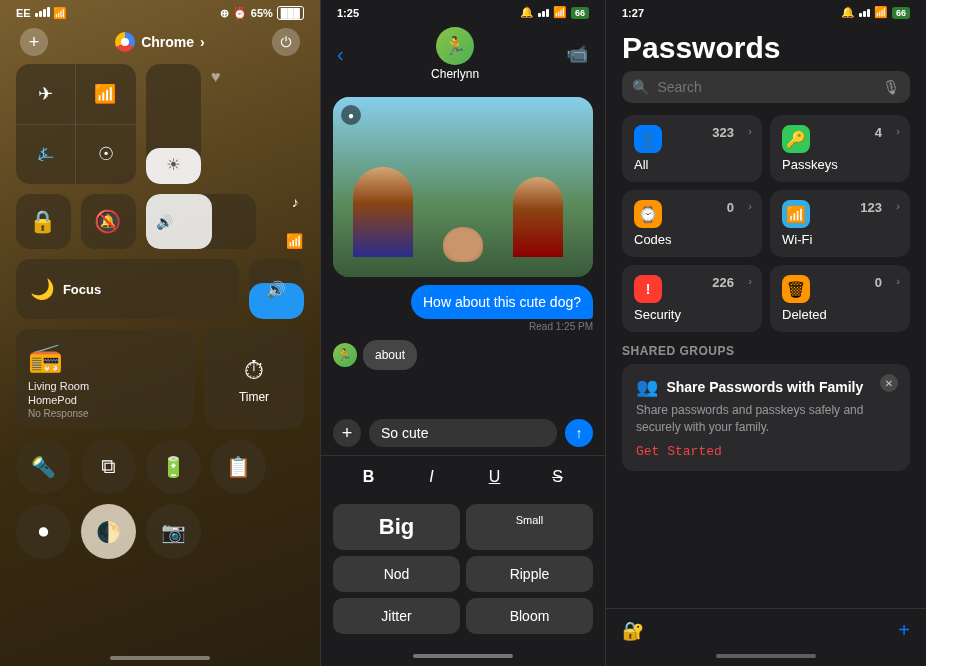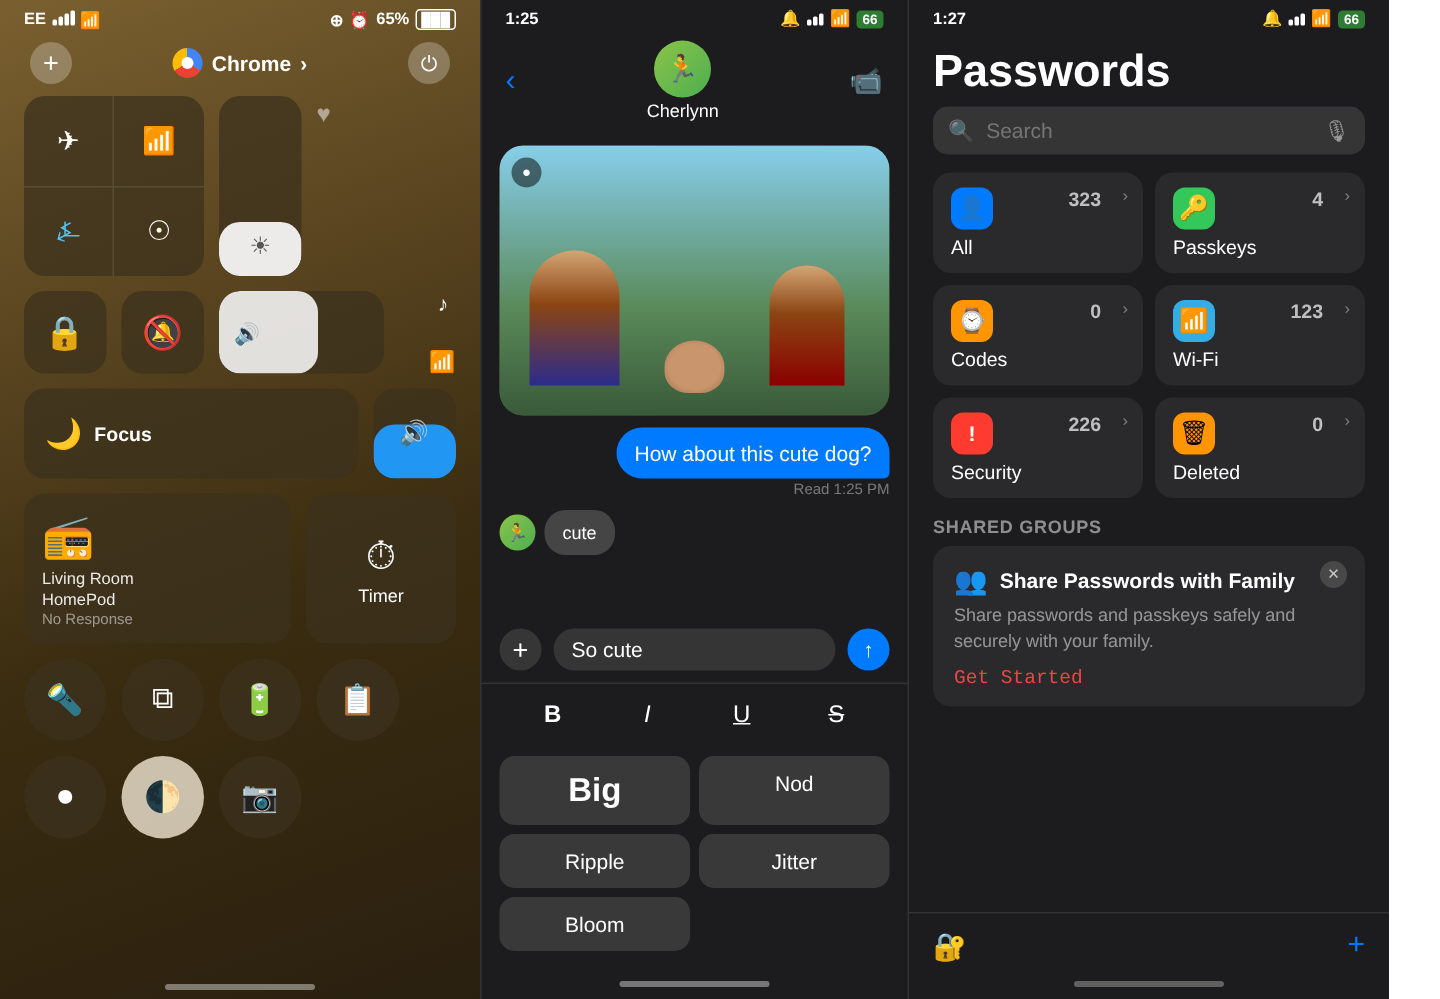--- a/index.html
+++ b/index.html
@@ -623,21 +623,21 @@
         <div class="bubble blue">
           <span>How about this cute dog?</span>
         </div>
         <div class="bubble-time">Read 1:25 PM</div>
       </div>
     </div>
 
     <div class="typing-bubble">
       <div class="typing-avatar">🏃</div>
       <div class="typing-dots">
-        <span style="width:auto;height:auto;background:none;color:white;font-size:12px;">cute</span>
+        <span style="width:auto;height:auto;background:none;color:white;font-size:12px;">about</span>
       </div>
     </div>
   </div>
 
   <div class="input-area">
     <div class="input-add">+</div>
     <div class="input-box">
       <span>So cute</span>
       <span></span>
     </div>
@@ -648,20 +648,21 @@
 
   <div class="format-bar">
     <div class="format-btn bold">B</div>
     <div class="format-btn italic">I</div>
     <div class="format-btn underline">U</div>
     <div class="format-btn" style="text-decoration:line-through;">S</div>
   </div>
 
   <div class="effects-grid">
     <div class="effect-btn" style="font-size:22px;font-weight:600;">Big</div>
+    <div class="effect-btn" style="font-size:11px;">Small</div>
     <div class="effect-btn">Nod</div>
     <div class="effect-btn">Ripple</div>
     <div class="effect-btn">Jitter</div>
     <div class="effect-btn">Bloom</div>
   </div>
 
   <div class="home-indicator">
     <div class="home-indicator-bar"></div>
   </div>
 </div>

